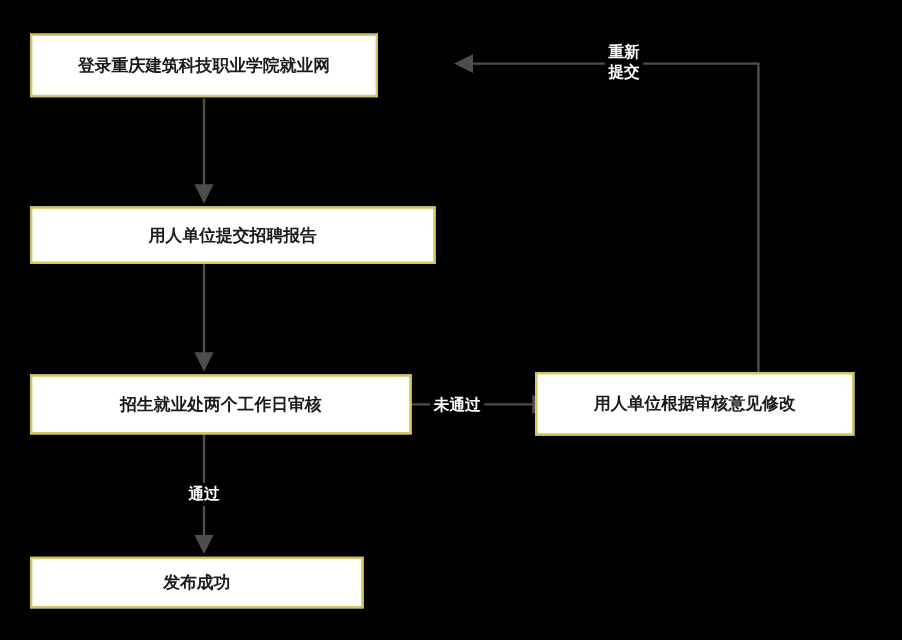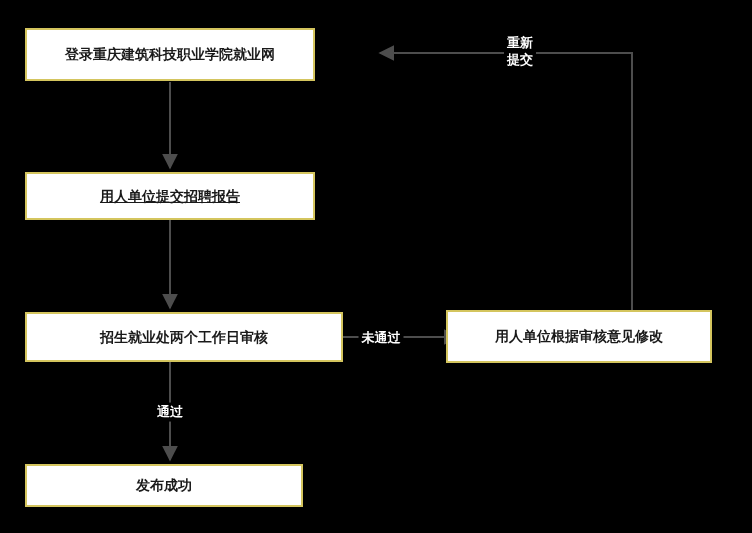--- a/index.html
+++ b/index.html
@@ -31,21 +31,21 @@
     font-size: 14px;
     font-weight: bold;
     display: flex;
     align-items: center;
     justify-content: center;
     text-align: center;
     line-height: 1.3;
     padding: 2px 16px;
   }
   #node-login     { left: 25px;  top: 28px;  width: 290px; height: 53px; }
-  #node-submit    { left: 25px;  top: 172px; width: 290px; height: 48px; text-decoration: underline; }
+  #node-submit    { left: 25px;  top: 172px; width: 338px; height: 48px; }
   #node-review    { left: 25px;  top: 312px; width: 318px; height: 50px; }
   #node-published { left: 25px;  top: 464px; width: 278px; height: 43px; }
   #node-modify    { left: 446px; top: 310px; width: 266px; height: 53px; }
   .edge-label {
     position: absolute;
     transform: translate(-50%, -50%);
     background: #000000;
     color: #ffffff;
     font-size: 13px;
     font-weight: bold;

